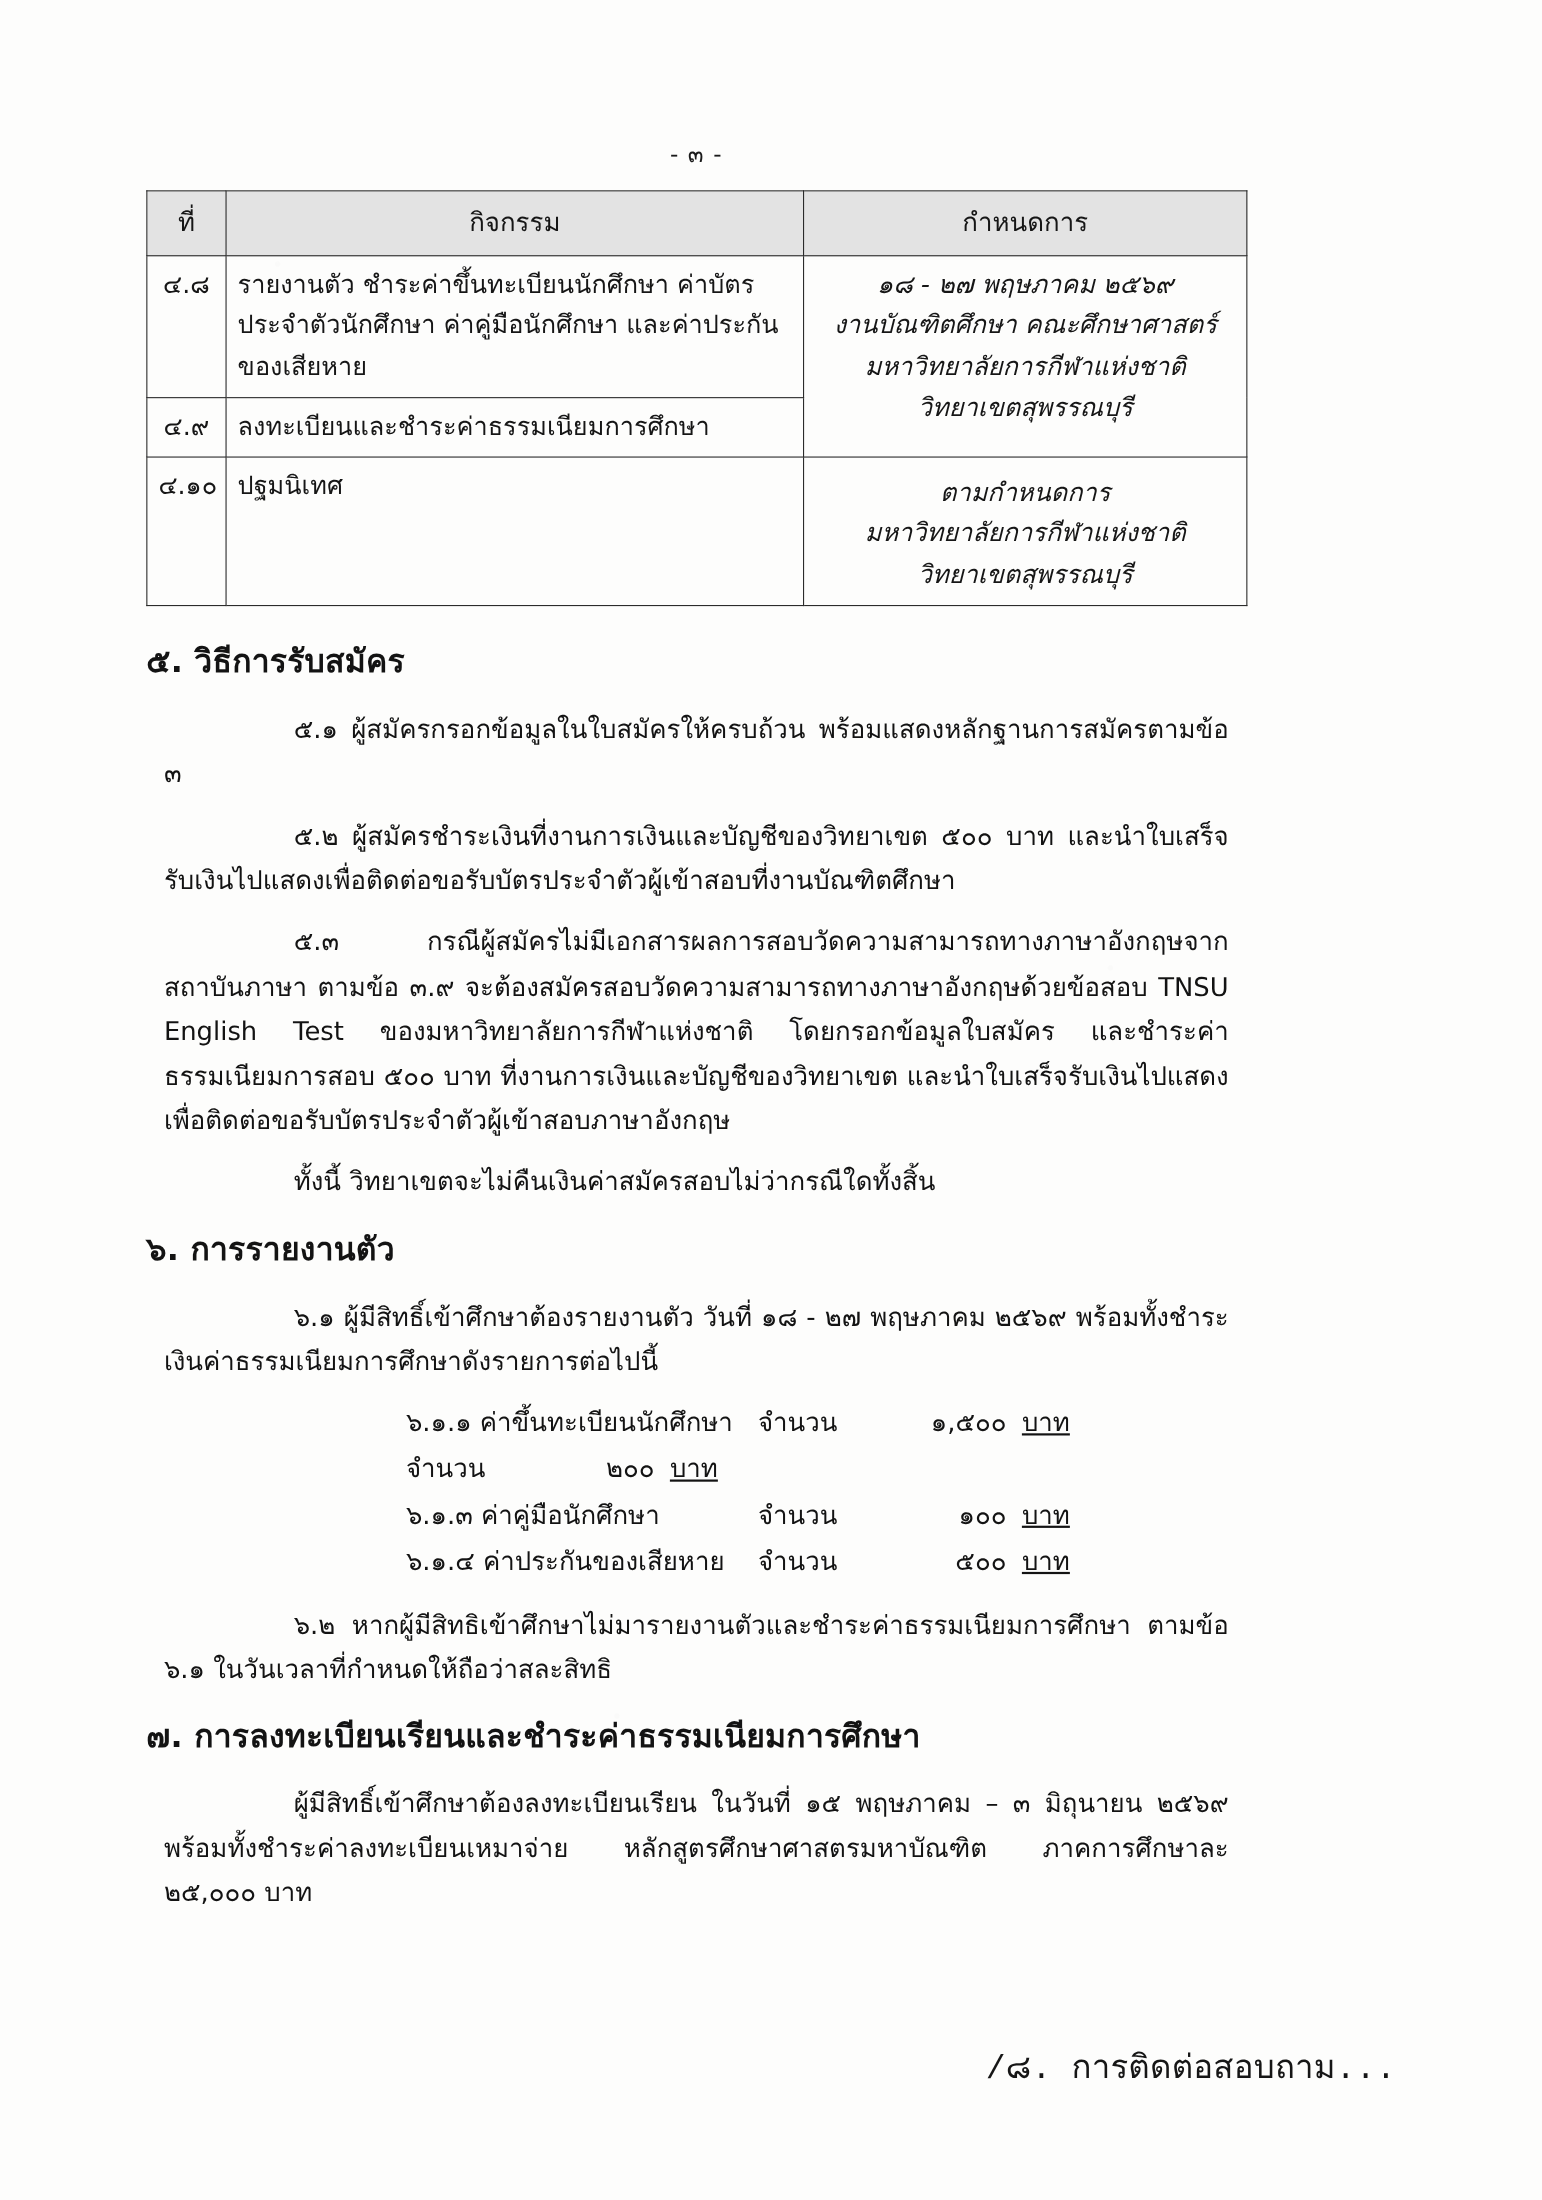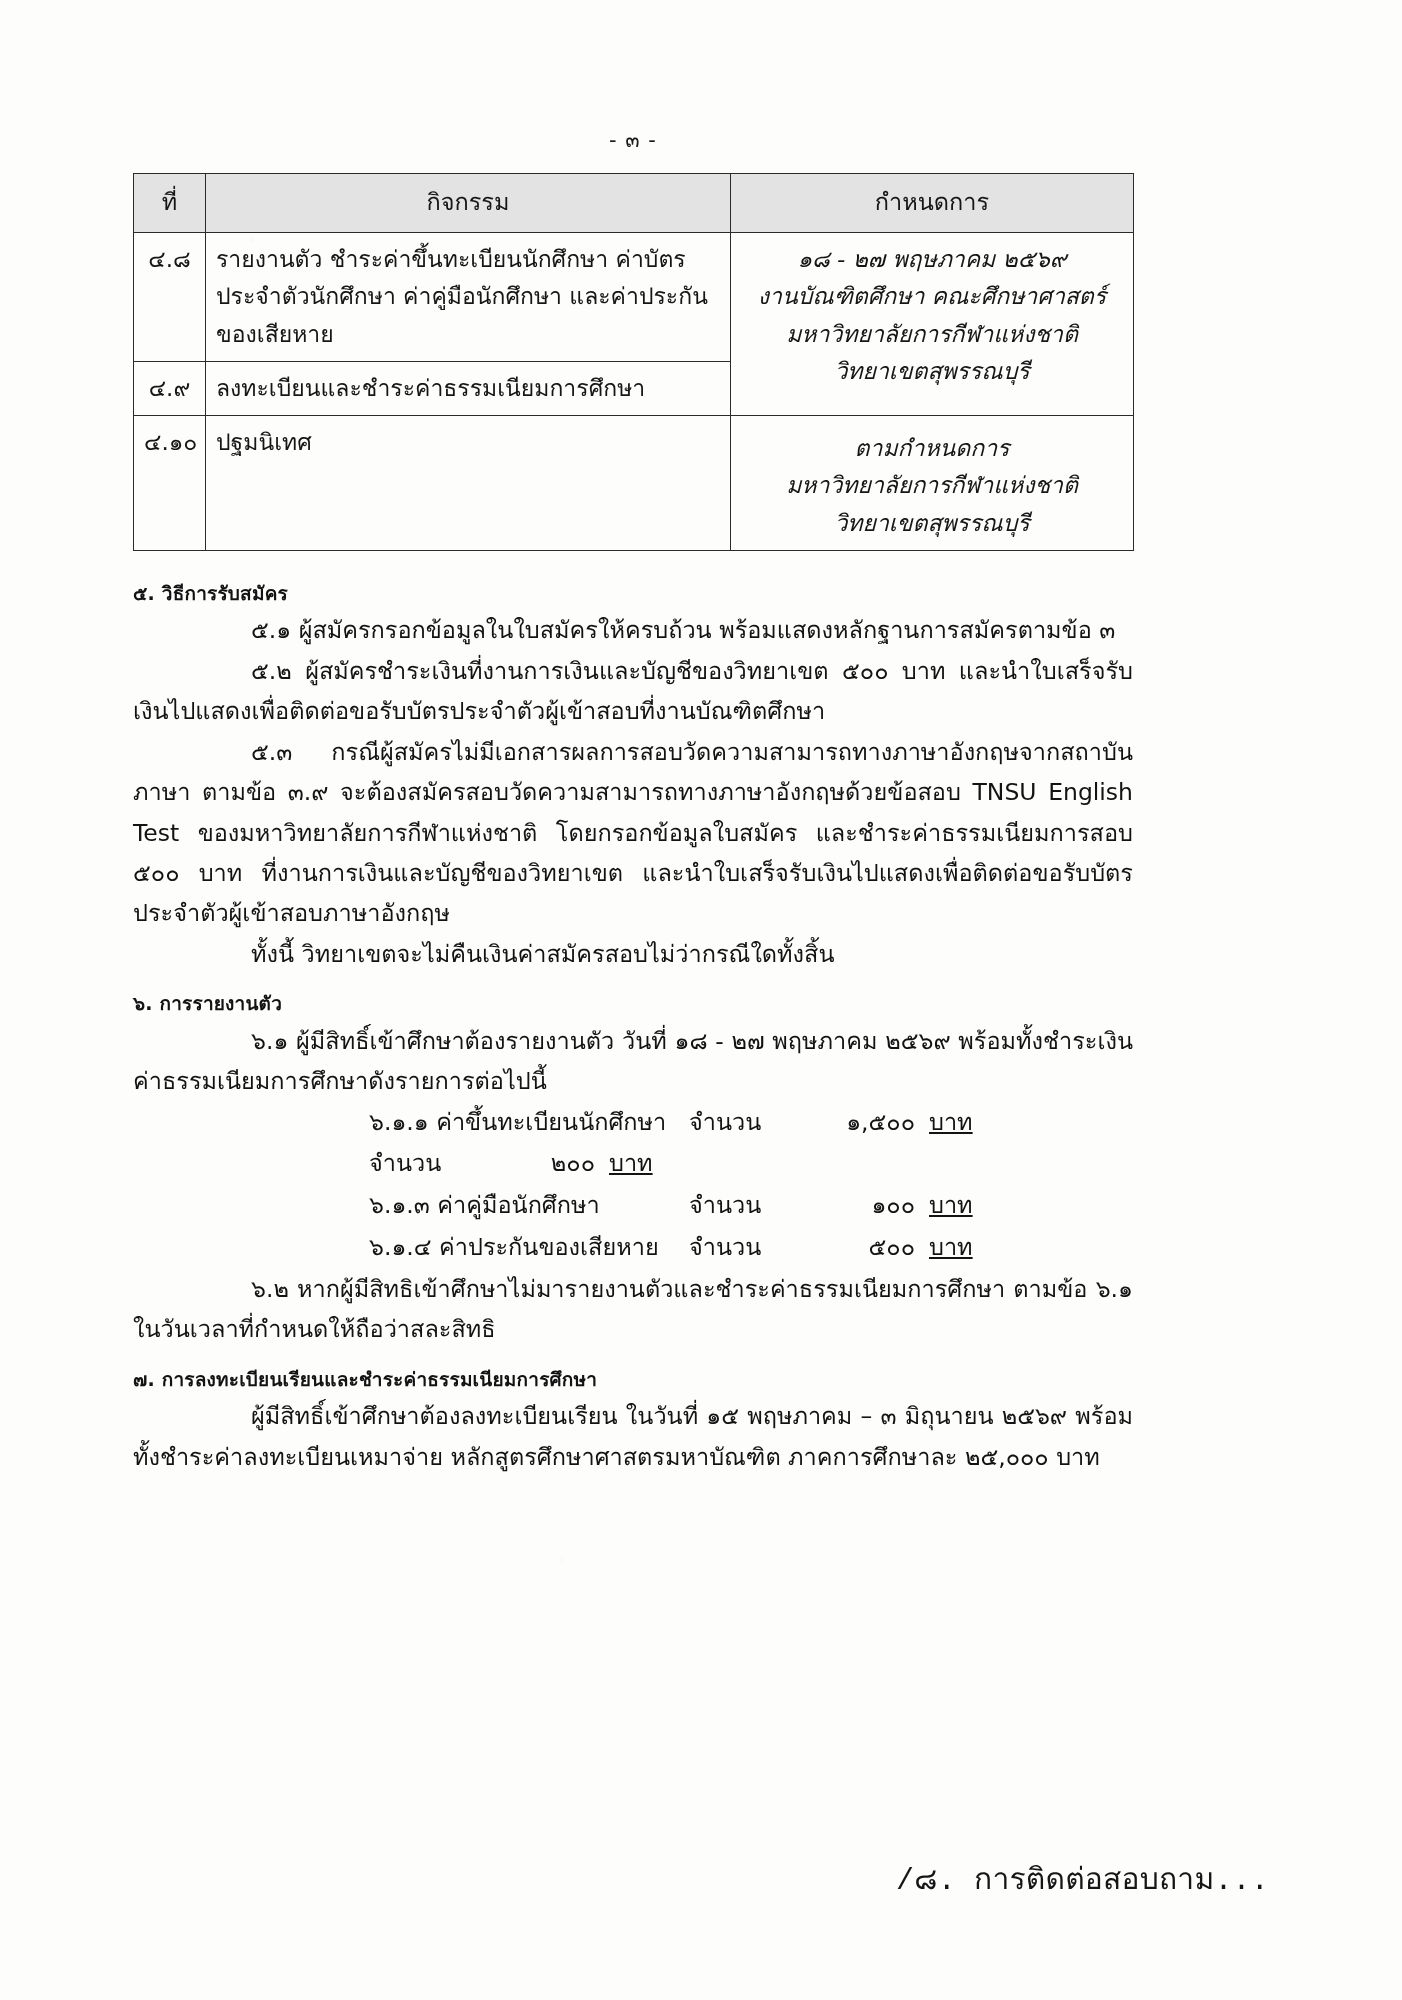--- a/index.html
+++ b/index.html
@@ -93,28 +93,28 @@
     margin-top: 26px;
     font-size: 23.5px;
     line-height: 1.72;
     color: #131313;
     width: 1000px;
   }
   .h-section {
     font-weight: bold;
     margin-top: 13px;
     margin-bottom: 1px;
-    font-size: 19px;
+    font-size: 29px;
     letter-spacing: 0.2px;
   }
   .para {
     text-indent: 118px;
     text-align: justify;
     text-justify: inter-word;
-    margin: 0;
+    margin: 16px;
   }
 
   
   .fee-list {
     margin: 0;
     padding: 0;
     list-style: none;
   }
   .fee-row {
     display: flex;

